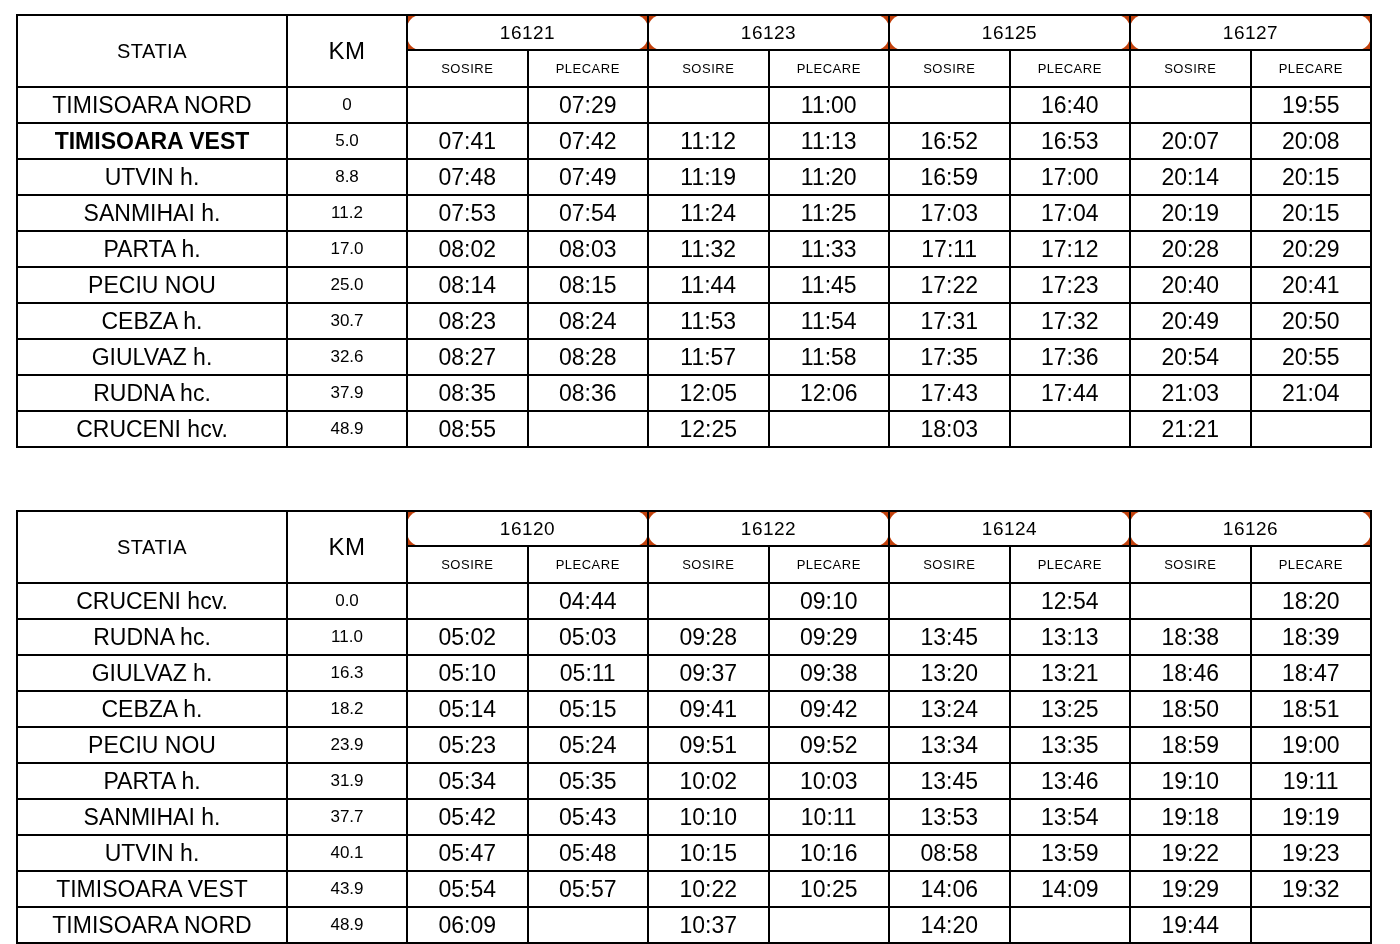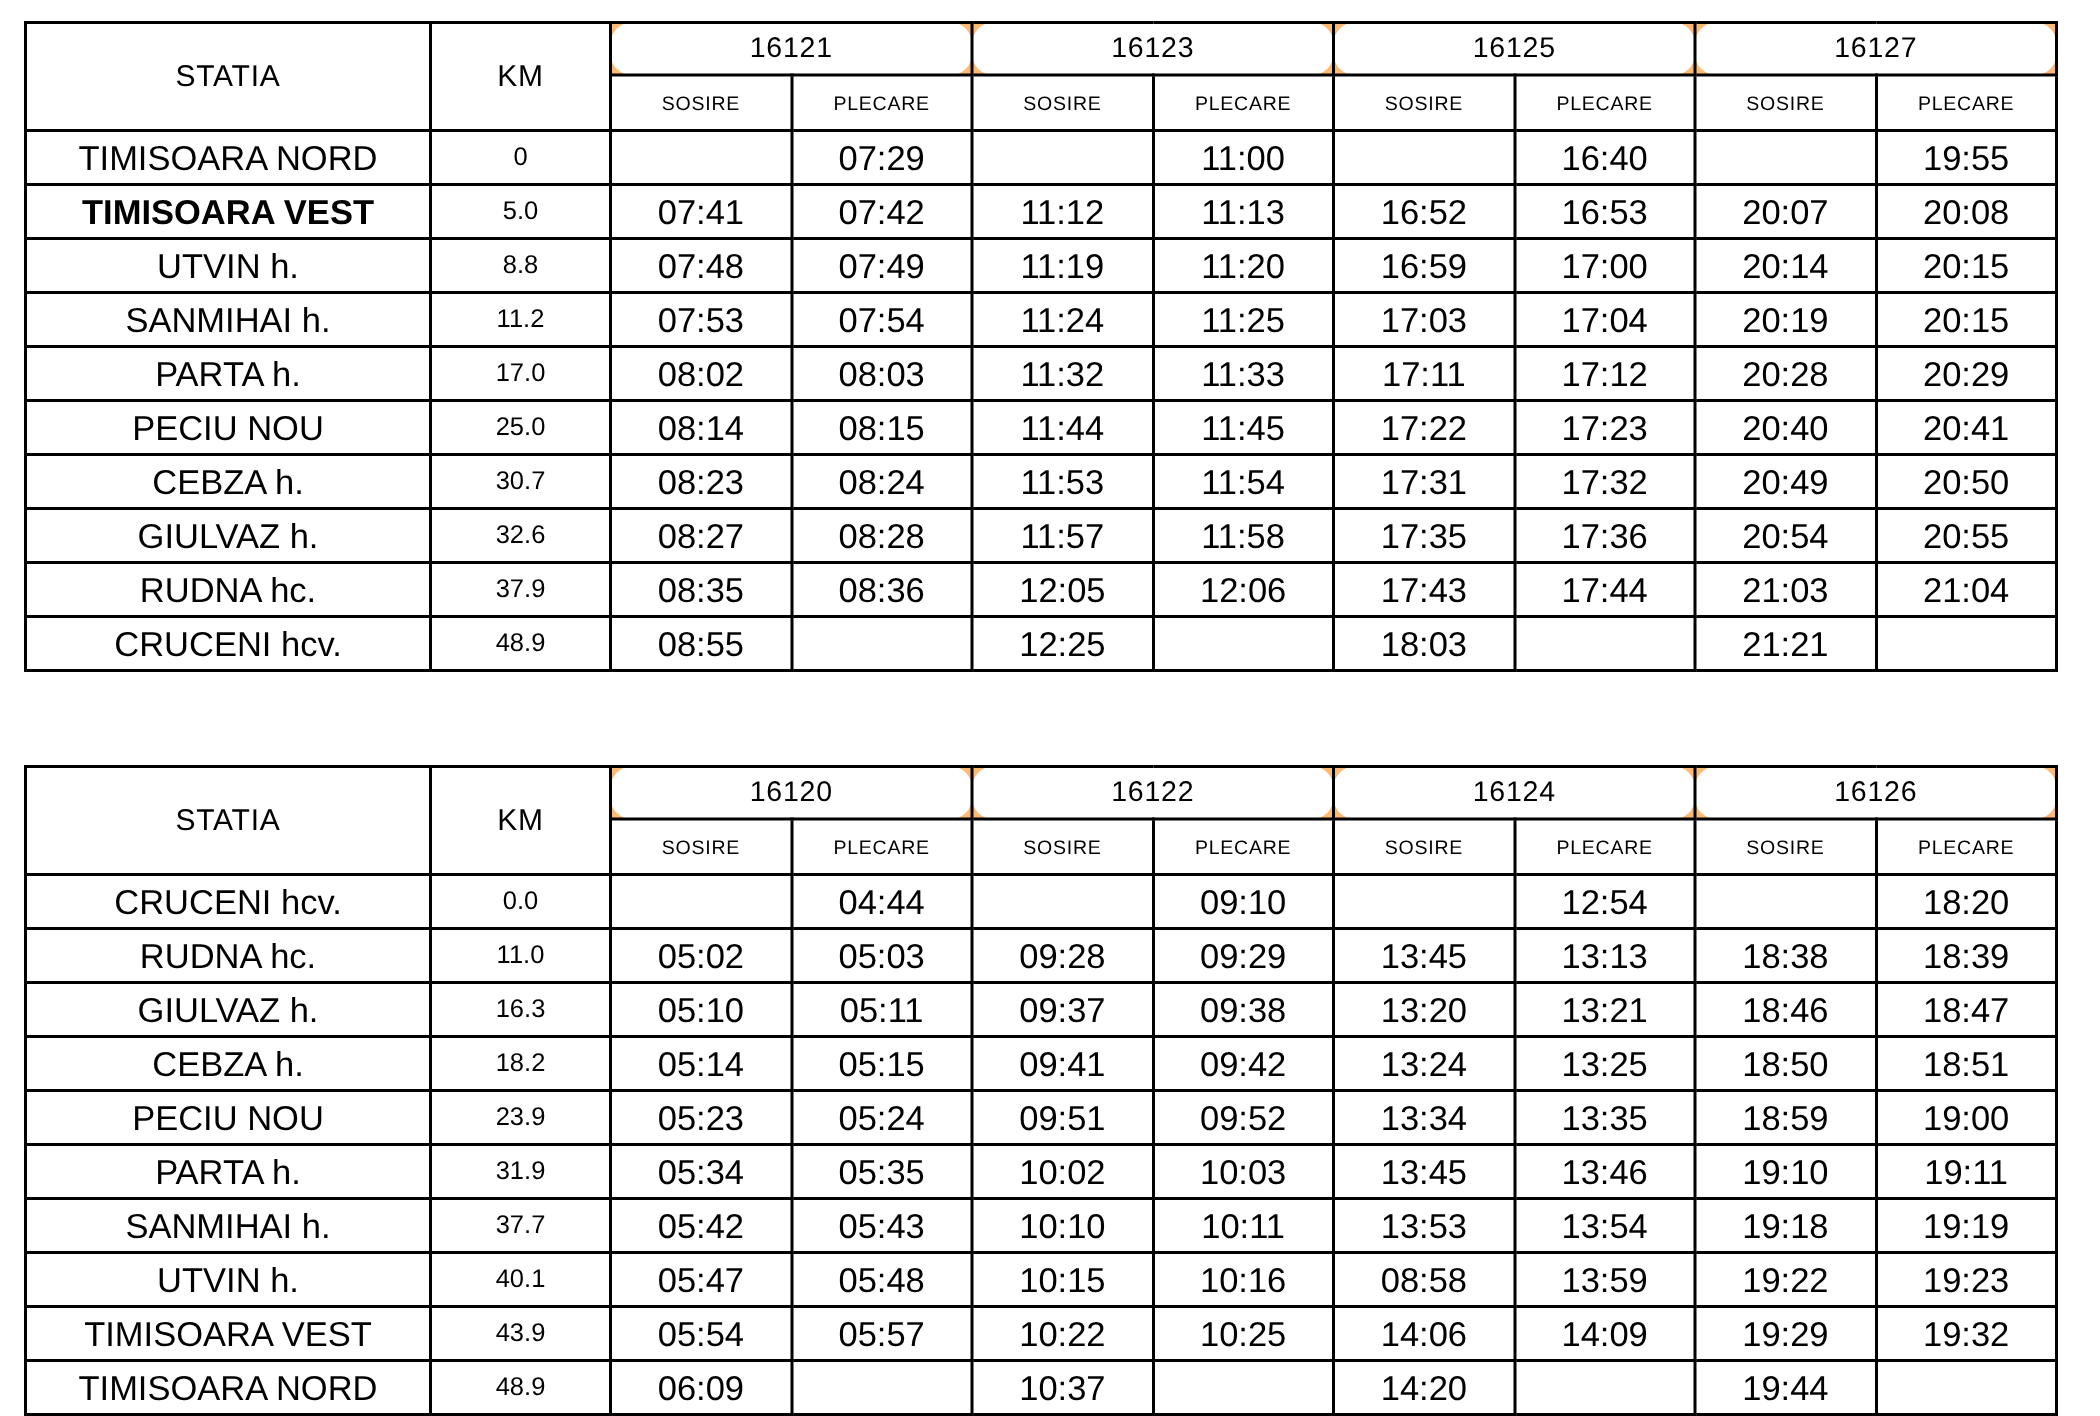--- a/index.html
+++ b/index.html
@@ -18,21 +18,21 @@
     position: relative;
     width: 1400px;
     height: 944px;
     box-sizing: border-box;
     padding: 14px 16px 0 16px;
   }
   table.timetable {
     border-collapse: collapse;
     table-layout: fixed;
     width: 1352px;
-    background: #fdba74;
+    background: #c2410c;
   }
   table.timetable td,
   table.timetable th {
     border: 2px solid #000000;
     padding: 0;
     margin: 0;
     text-align: center;
     vertical-align: middle;
     font-weight: normal;
     background: #ffffff;
@@ -41,21 +41,21 @@
   col.c-statia { width: 270px; }
   col.c-km     { width: 120px; }
   col.c-time   { width: 120.5px; }
 
   .hdr-statia {
     font-size: 20px;
     letter-spacing: 0.5px;
     height: 70px;
   }
   .hdr-km {
-    font-size: 20px;
+    font-size: 24px;
     letter-spacing: 0.5px;
     height: 70px;
   }
   .hdr-train {
     font-size: 19px;
     font-weight: bold;
     height: 33px;
     letter-spacing: 0.5px;
     border-radius: 14px;
   }

